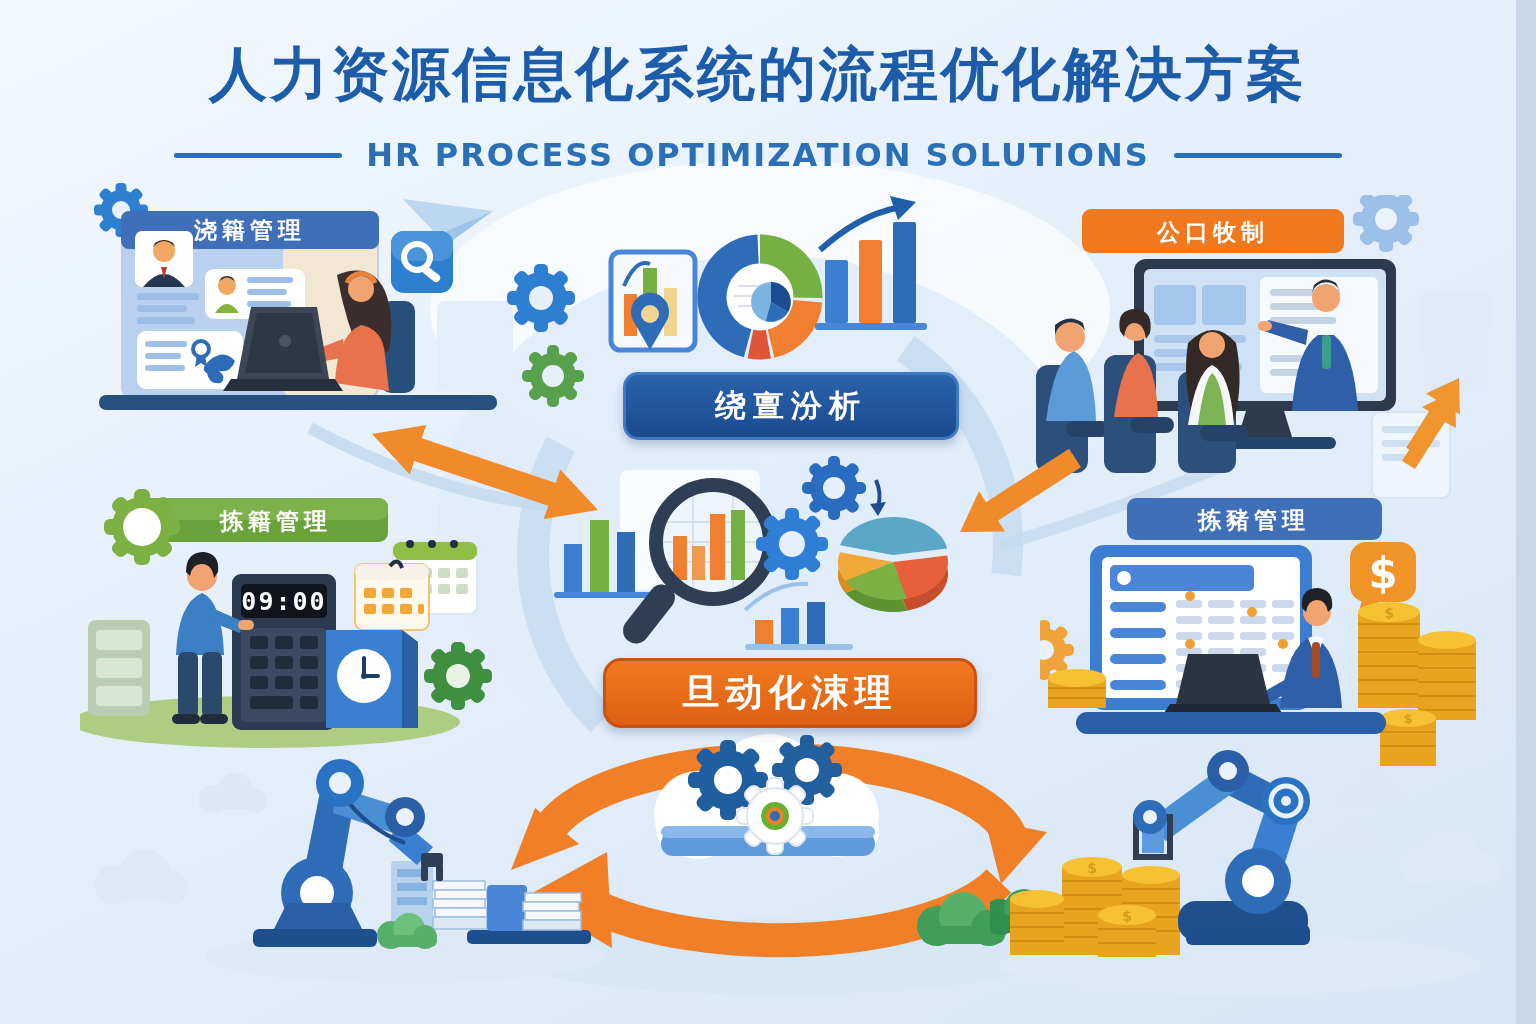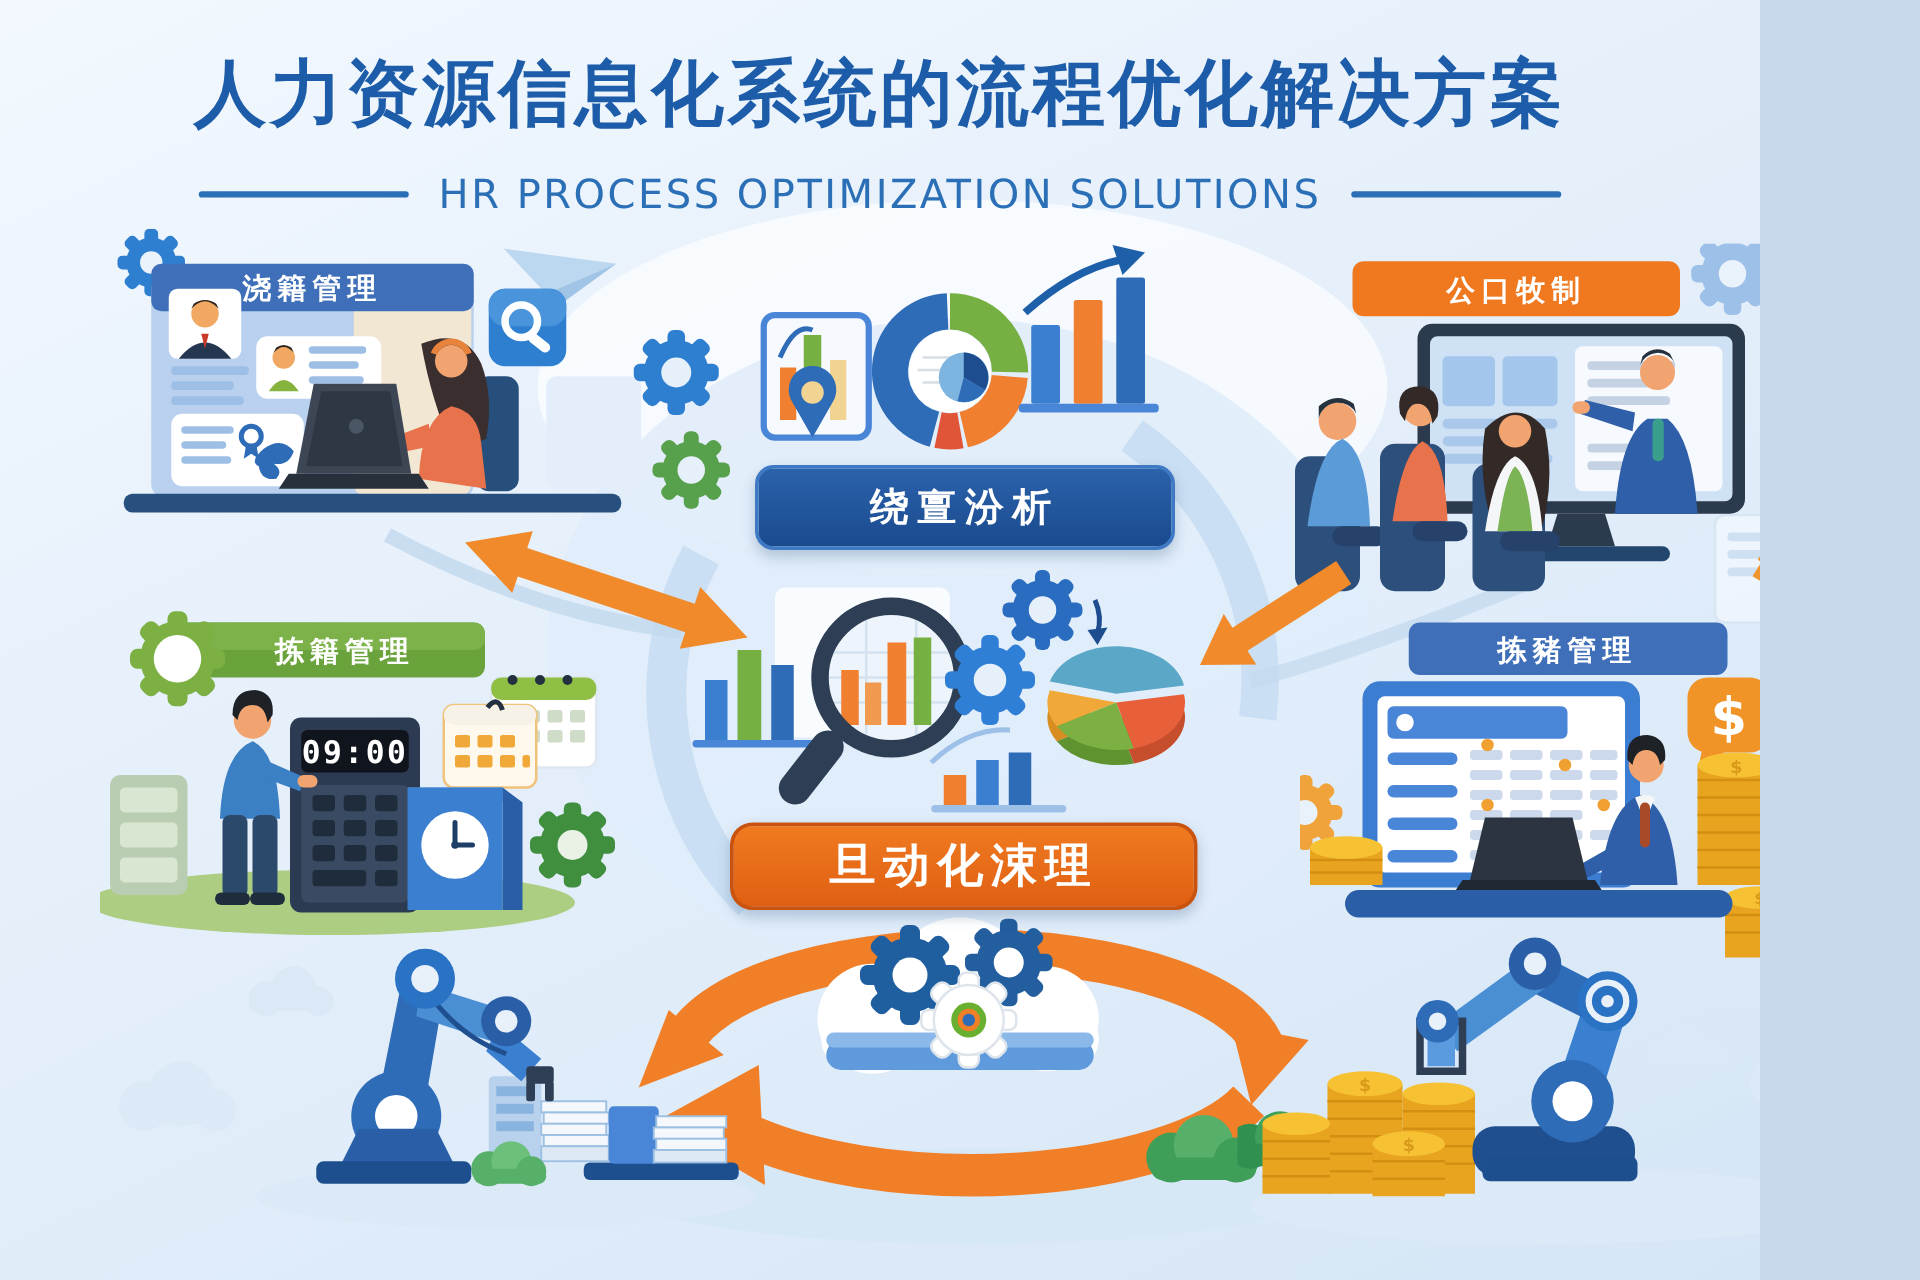--- a/index.html
+++ b/index.html
@@ -1,32 +1,33 @@
 <!DOCTYPE html>
 <html><head>
 <meta charset="utf-8">
 <style>
   html,body{margin:0;padding:0;background:#c9d8ea;}
   #canvas{
-    position:relative;width:1408px;height:1024px;overflow:hidden;
+    position:relative;width:1516px;height:1024px;overflow:hidden;
     background:linear-gradient(155deg,#f2f8fe 0%,#e6f0fb 40%,#d6e6f6 100%);
     font-family:"DejaVu Sans","Liberation Sans",sans-serif;
   }
   .abs{position:absolute;}
   .title{
     left:0;top:36px;width:100%;text-align:center;
     font-size:58px;font-weight:bold;color:#1c5ca8;letter-spacing:3px;white-space:nowrap;
   }
   .subtitle-row{left:0;top:136px;width:100%;display:flex;align-items:center;justify-content:center;gap:24px;}
   .subtitle-line{width:168px;height:5px;background:#2b6fb6;border-radius:3px;}
-  .subtitle{font-size:32px;font-weight:normal;color:#2b6fb6;letter-spacing:2px;}
+  .subtitle{font-size:32px;font-weight:bold;color:#2b6fb6;letter-spacing:2px;}
   .center-banner{
     display:flex;align-items:center;justify-content:center;
     color:#fff;font-weight:bold;border-radius:15px;
     box-shadow:0 5px 10px rgba(30,70,120,.25);
+    margin-left:19px;
   }
   #banner-analysis{
     left:604px;top:372px;width:330px;height:62px;font-size:31px;letter-spacing:7px;
     background:linear-gradient(180deg,#2a62ab,#1b4a8e);border:3px solid #3f79c4;
   }
   #banner-automation{
     left:584px;top:658px;width:368px;height:64px;font-size:37px;letter-spacing:6px;
     background:linear-gradient(180deg,#f07a20,#df5f12);border:3px solid #c9530e;border-radius:18px;
   }
   svg{display:block;}

